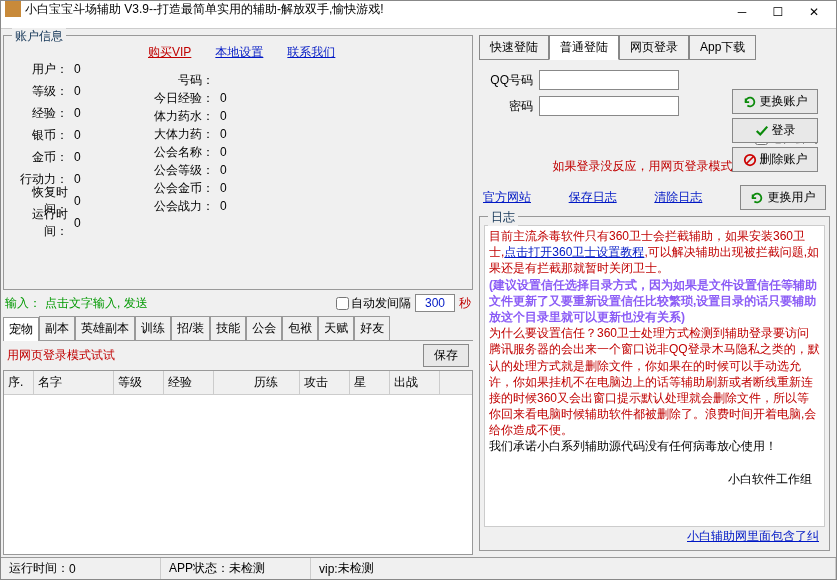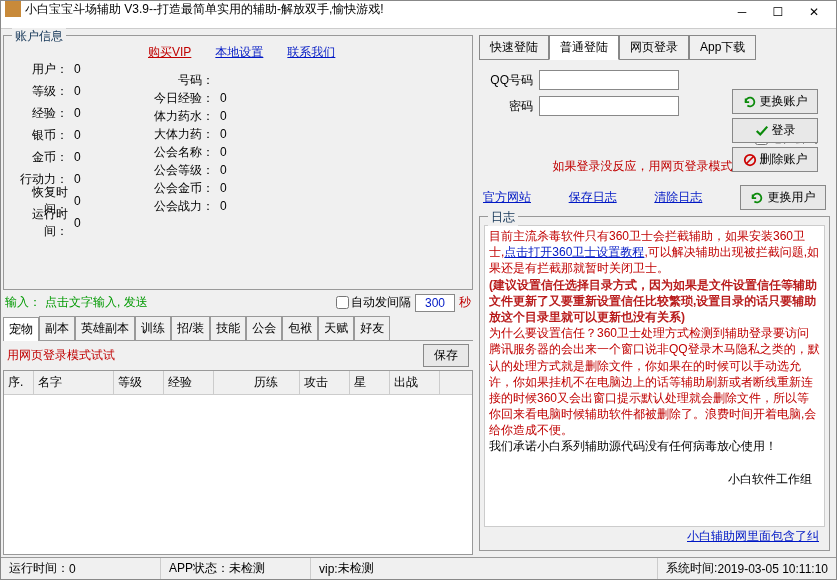--- a/index.html
+++ b/index.html
@@ -16,21 +16,21 @@
 .group-title { position: absolute; top: -8px; left: 8px; background: #f0f0f0; padding: 0 3px; color: #135; }
 .acct-top { display: flex; }
 .acct-col { display: flex; flex-direction: column; gap: 4px; }
 .acct-col.col1 { width: 130px; padding-top: 18px; }
 .acct-col.col2 { flex: 1; padding-top: 2px; }
 .acct-row { display: flex; align-items: center; height: 18px; }
 .acct-row .label { width: 62px; text-align: right; padding-right: 6px; }
 .acct-row .value { color: #000; }
 .links-row { display: flex; gap: 24px; padding: 0 0 6px 6px; }
 .link { color: #0018c5; text-decoration: underline; cursor: pointer; }
-.input-row { display: flex; align-items: flex-start; padding: 4px 2px; gap: 4px; }
+.input-row { display: flex; align-items: center; padding: 4px 2px; gap: 4px; }
 .input-row .lbl { color: #009900; }
 .input-row .hint { color: #009900; }
 .check { display: inline-flex; align-items: center; gap: 2px; }
 .num-input { width: 40px; border: 1px solid #888; padding: 1px 2px; color: #0018c5; text-align: center; background: #fff; }
 .tabs { display: flex; border-bottom: 1px solid #999; }
 .tab { border: 1px solid #999; border-bottom: none; padding: 3px 5px; background: #f0f0f0; cursor: pointer; margin-right: 0px; position: relative; }
 .tab.active { background: #fff; top: 1px; }
 .save-row { display: flex; align-items: center; padding: 3px 4px; }
 .save-row .txt { color: #c00000; flex: 1; }
 .btn { border: 1px solid #888; background: #e8e8e8; padding: 2px 10px; cursor: pointer; }
@@ -257,21 +257,21 @@
               <path d="M3 4 L3 8 L7 8" stroke="#0a8a0a" stroke-width="2" fill="none"></path>
             </svg>
           <span>更换用户</span>
         </div>
       </div>
 
       <div class="log-group">
         <div class="group-title">日志</div>
         <div class="log-text">
           <span style="color:#c00000">目前主流杀毒软件只有360卫士会拦截辅助，如果安装360卫士,</span><span class="link">点击打开360卫士设置教程</span><span style="color:#c00000">,可以解决辅助出现被拦截问题,如果还是有拦截那就暂时关闭卫士。</span><br>
-          <span style="color:#b91c1c;font-weight:bold">(建议设置信任选择目录方式，因为如果是文件设置信任等辅助文件更新了又要重新设置信任比较繁琐,设置目录的话只要辅助放这个目录里就可以更新也没有关系)</span><br>
+          <span style="color:#8b5cf6;font-weight:bold">(建议设置信任选择目录方式，因为如果是文件设置信任等辅助文件更新了又要重新设置信任比较繁琐,设置目录的话只要辅助放这个目录里就可以更新也没有关系)</span><br>
           <span style="color:#c00000">为什么要设置信任？360卫士处理方式检测到辅助登录要访问腾讯服务器的会出来一个窗口说非QQ登录木马隐私之类的，默认的处理方式就是删除文件，你如果在的时候可以手动选允许，你如果挂机不在电脑边上的话等辅助刷新或者断线重新连接的时候360又会出窗口提示默认处理就会删除文件，所以等你回来看电脑时候辅助软件都被删除了。浪费时间开着电脑,会给你造成不便。</span><br>
           <span>我们承诺小白系列辅助源代码没有任何病毒放心使用！</span><br><br>
           <div style="text-align:right;padding-right:8px">小白软件工作组</div>
         </div>
         <div class="bottom-link">小白辅助网里面包含了纠</div>
       </div>
     </div>
   </div>
 
   <div class="statusbar">
@@ -280,18 +280,14 @@
       <span>0</span>
     </div>
     <div class="status-cell" style="width:150px">
       <span>APP状态：</span>
       <span>未检测</span>
     </div>
     <div class="status-cell" style="flex:1">
       <span>vip:</span>
       <span>未检测</span>
     </div>
-    <div class="status-cell" style="border:none">
-      <span>系统时间:</span>
-      <span>2019-03-05 10:11:10</span>
-    </div>
   </div>
 </div>
 
 </body></html>

